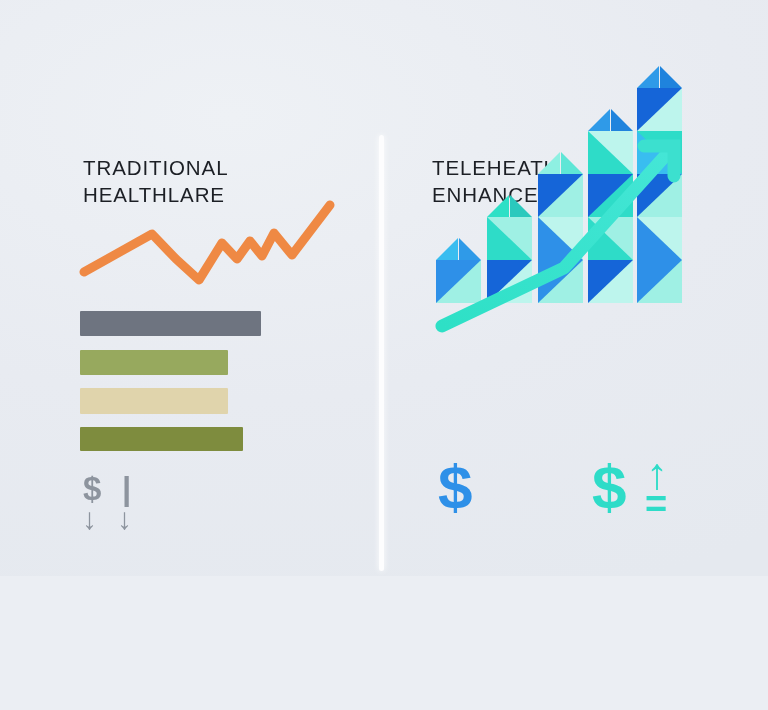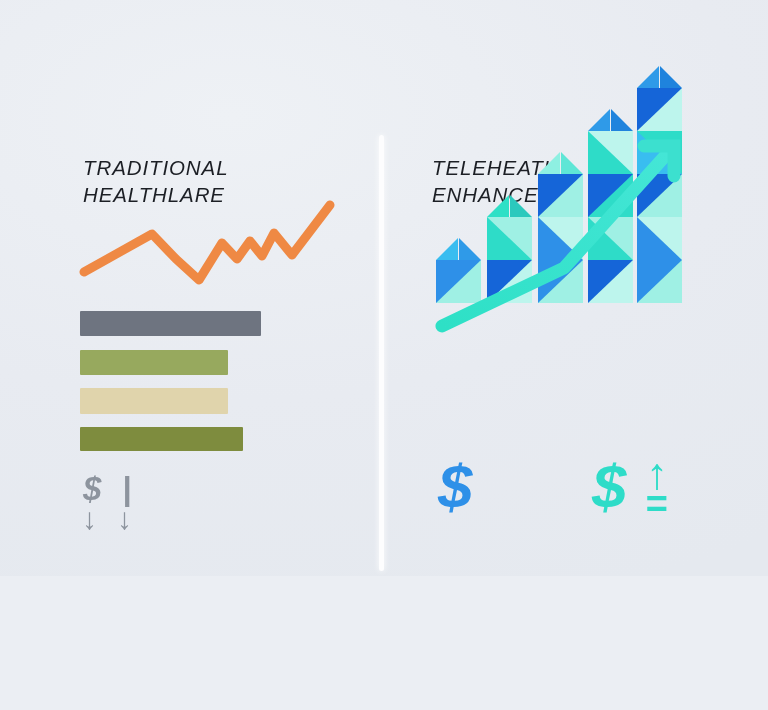--- a/index.html
+++ b/index.html
@@ -13,21 +13,20 @@
     font-family: "Liberation Sans", sans-serif;
     background: #ebeef3;
     overflow: hidden;
   }
   #infographic {
     position: relative;
     width: 768px;
     height: 576px;
     background:
       radial-gradient(ellipse 120% 90% at 30% 20%, #eef1f5 0%, #e8ebf1 55%, #e5e9ef 100%);
-    font-style: italic;
   }
   .panel {
     position: absolute;
     top: 0;
     height: 710px;
   }
   #panel-left  { left: 0;   width: 380px; }
   #panel-right { left: 380px; width: 380px; }
 
   .divider {

